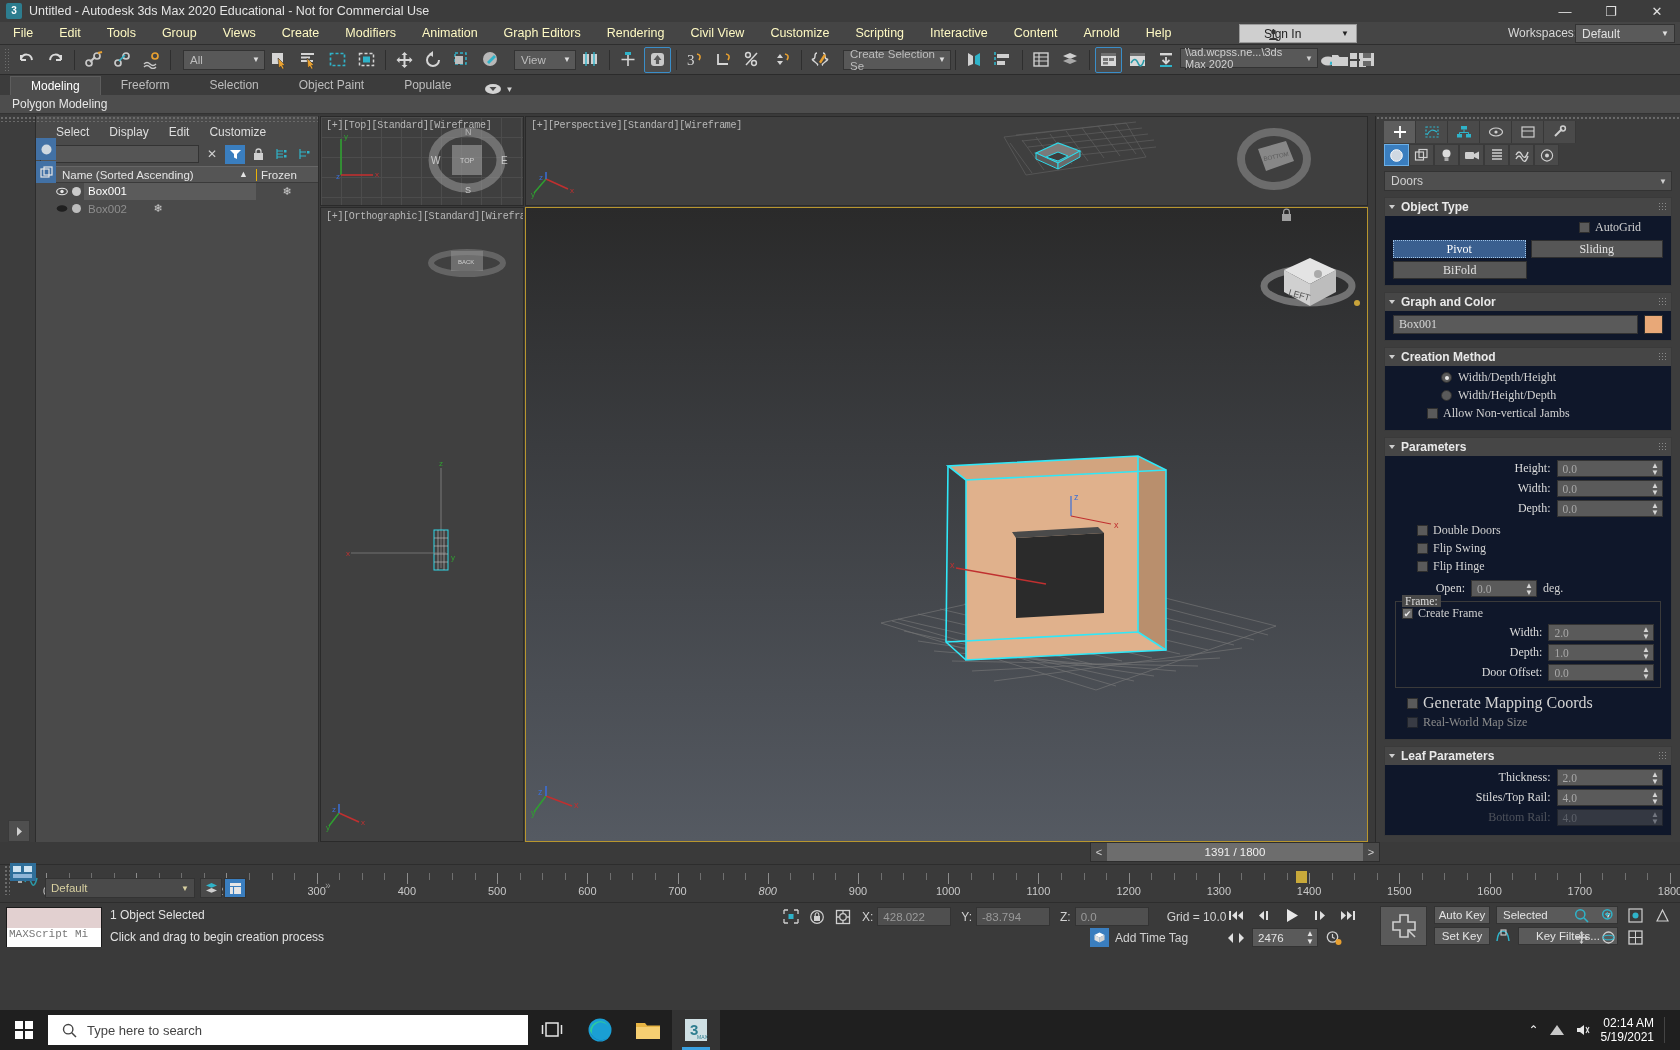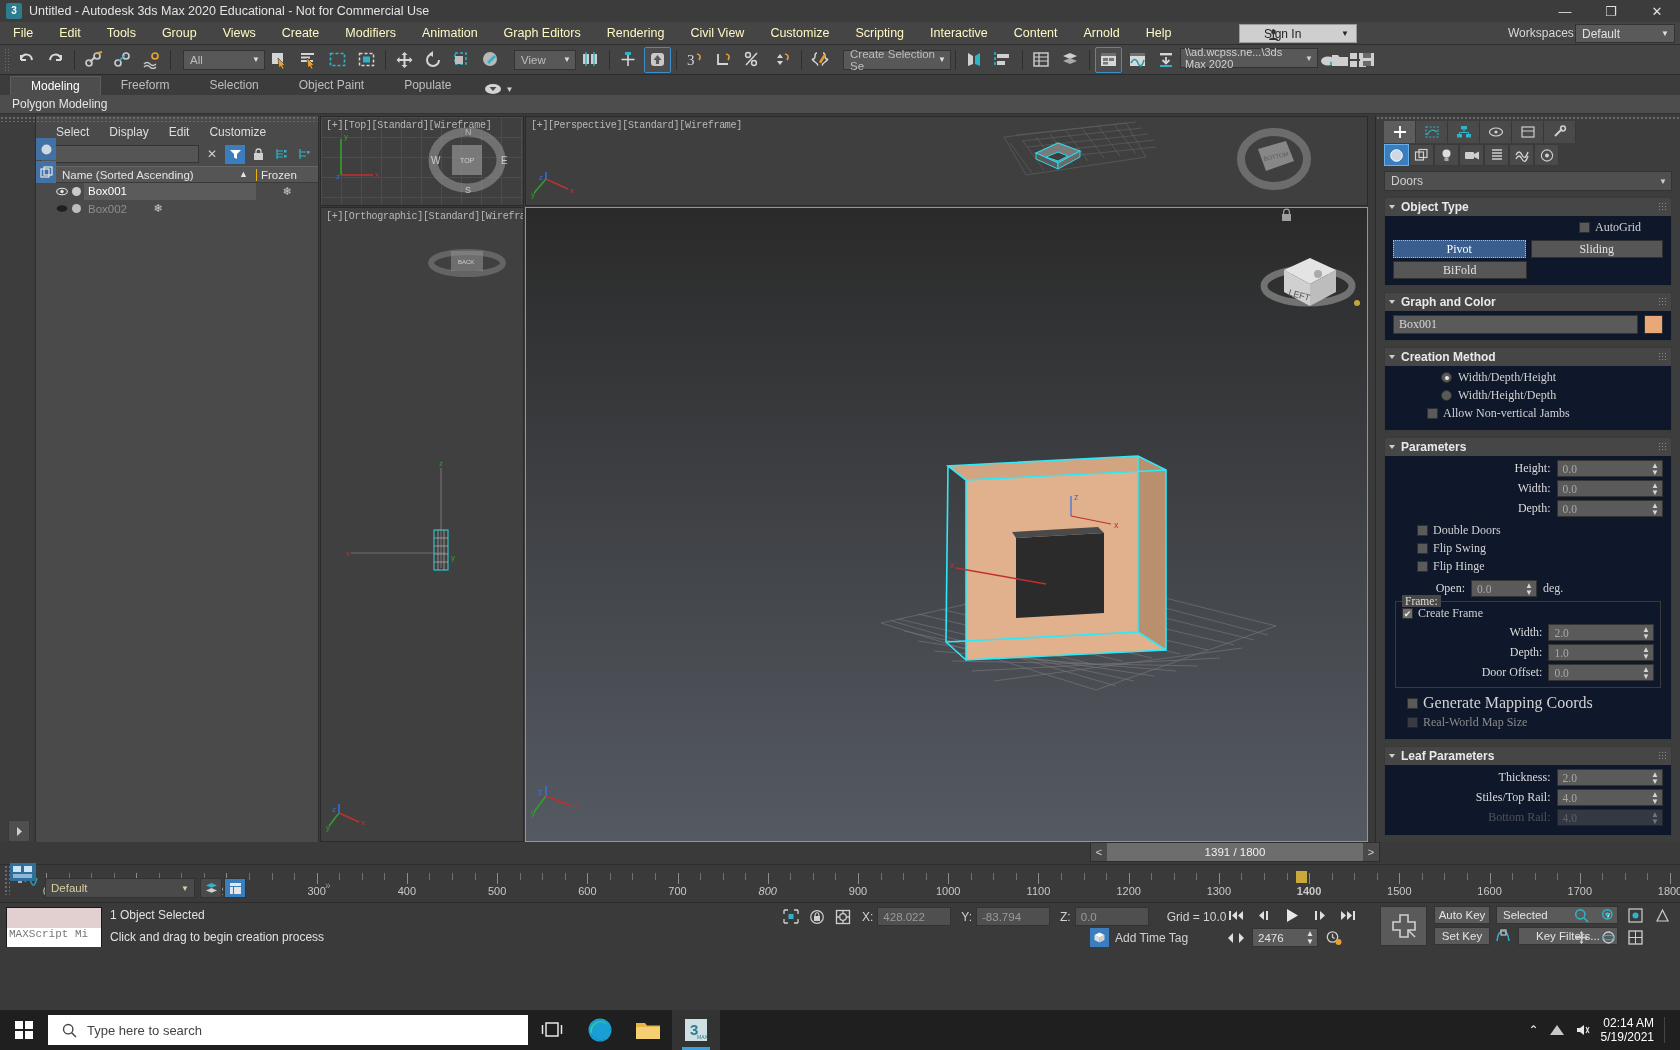--- a/index.html
+++ b/index.html
@@ -943,21 +943,21 @@
         <div class="tlabel" style="left: 360.889px;">400</div>
         <div class="tlabel" style="left: 451.111px;">500</div>
         <div class="tlabel" style="left: 541.333px;">600</div>
         <div class="tlabel" style="left: 631.556px;">700</div>
         <div class="tlabel" style="left: 721.778px; font-style: italic;">800</div>
         <div class="tlabel" style="left: 812px;">900</div>
         <div class="tlabel" style="left: 902.222px;">1000</div>
         <div class="tlabel" style="left: 992.444px;">1100</div>
         <div class="tlabel" style="left: 1082.67px;">1200</div>
         <div class="tlabel" style="left: 1172.89px;">1300</div>
-        <div class="tlabel" style="left: 1263.11px; font-weight: bold;">1400</div>
+        <div class="tlabel" style="left: 1263.11px;">1400</div>
         <div class="tlabel" style="left: 1353.33px;">1500</div>
         <div class="tlabel" style="left: 1443.56px;">1600</div>
         <div class="tlabel" style="left: 1533.78px;">1700</div>
         <div class="tlabel" style="left: 1624px;">1800</div>
         <div class="playhead" style="left: 1249.99px;"></div>
       </div>
   </div>
 
   <div class="statusbar">
     <div class="mx-listener">

